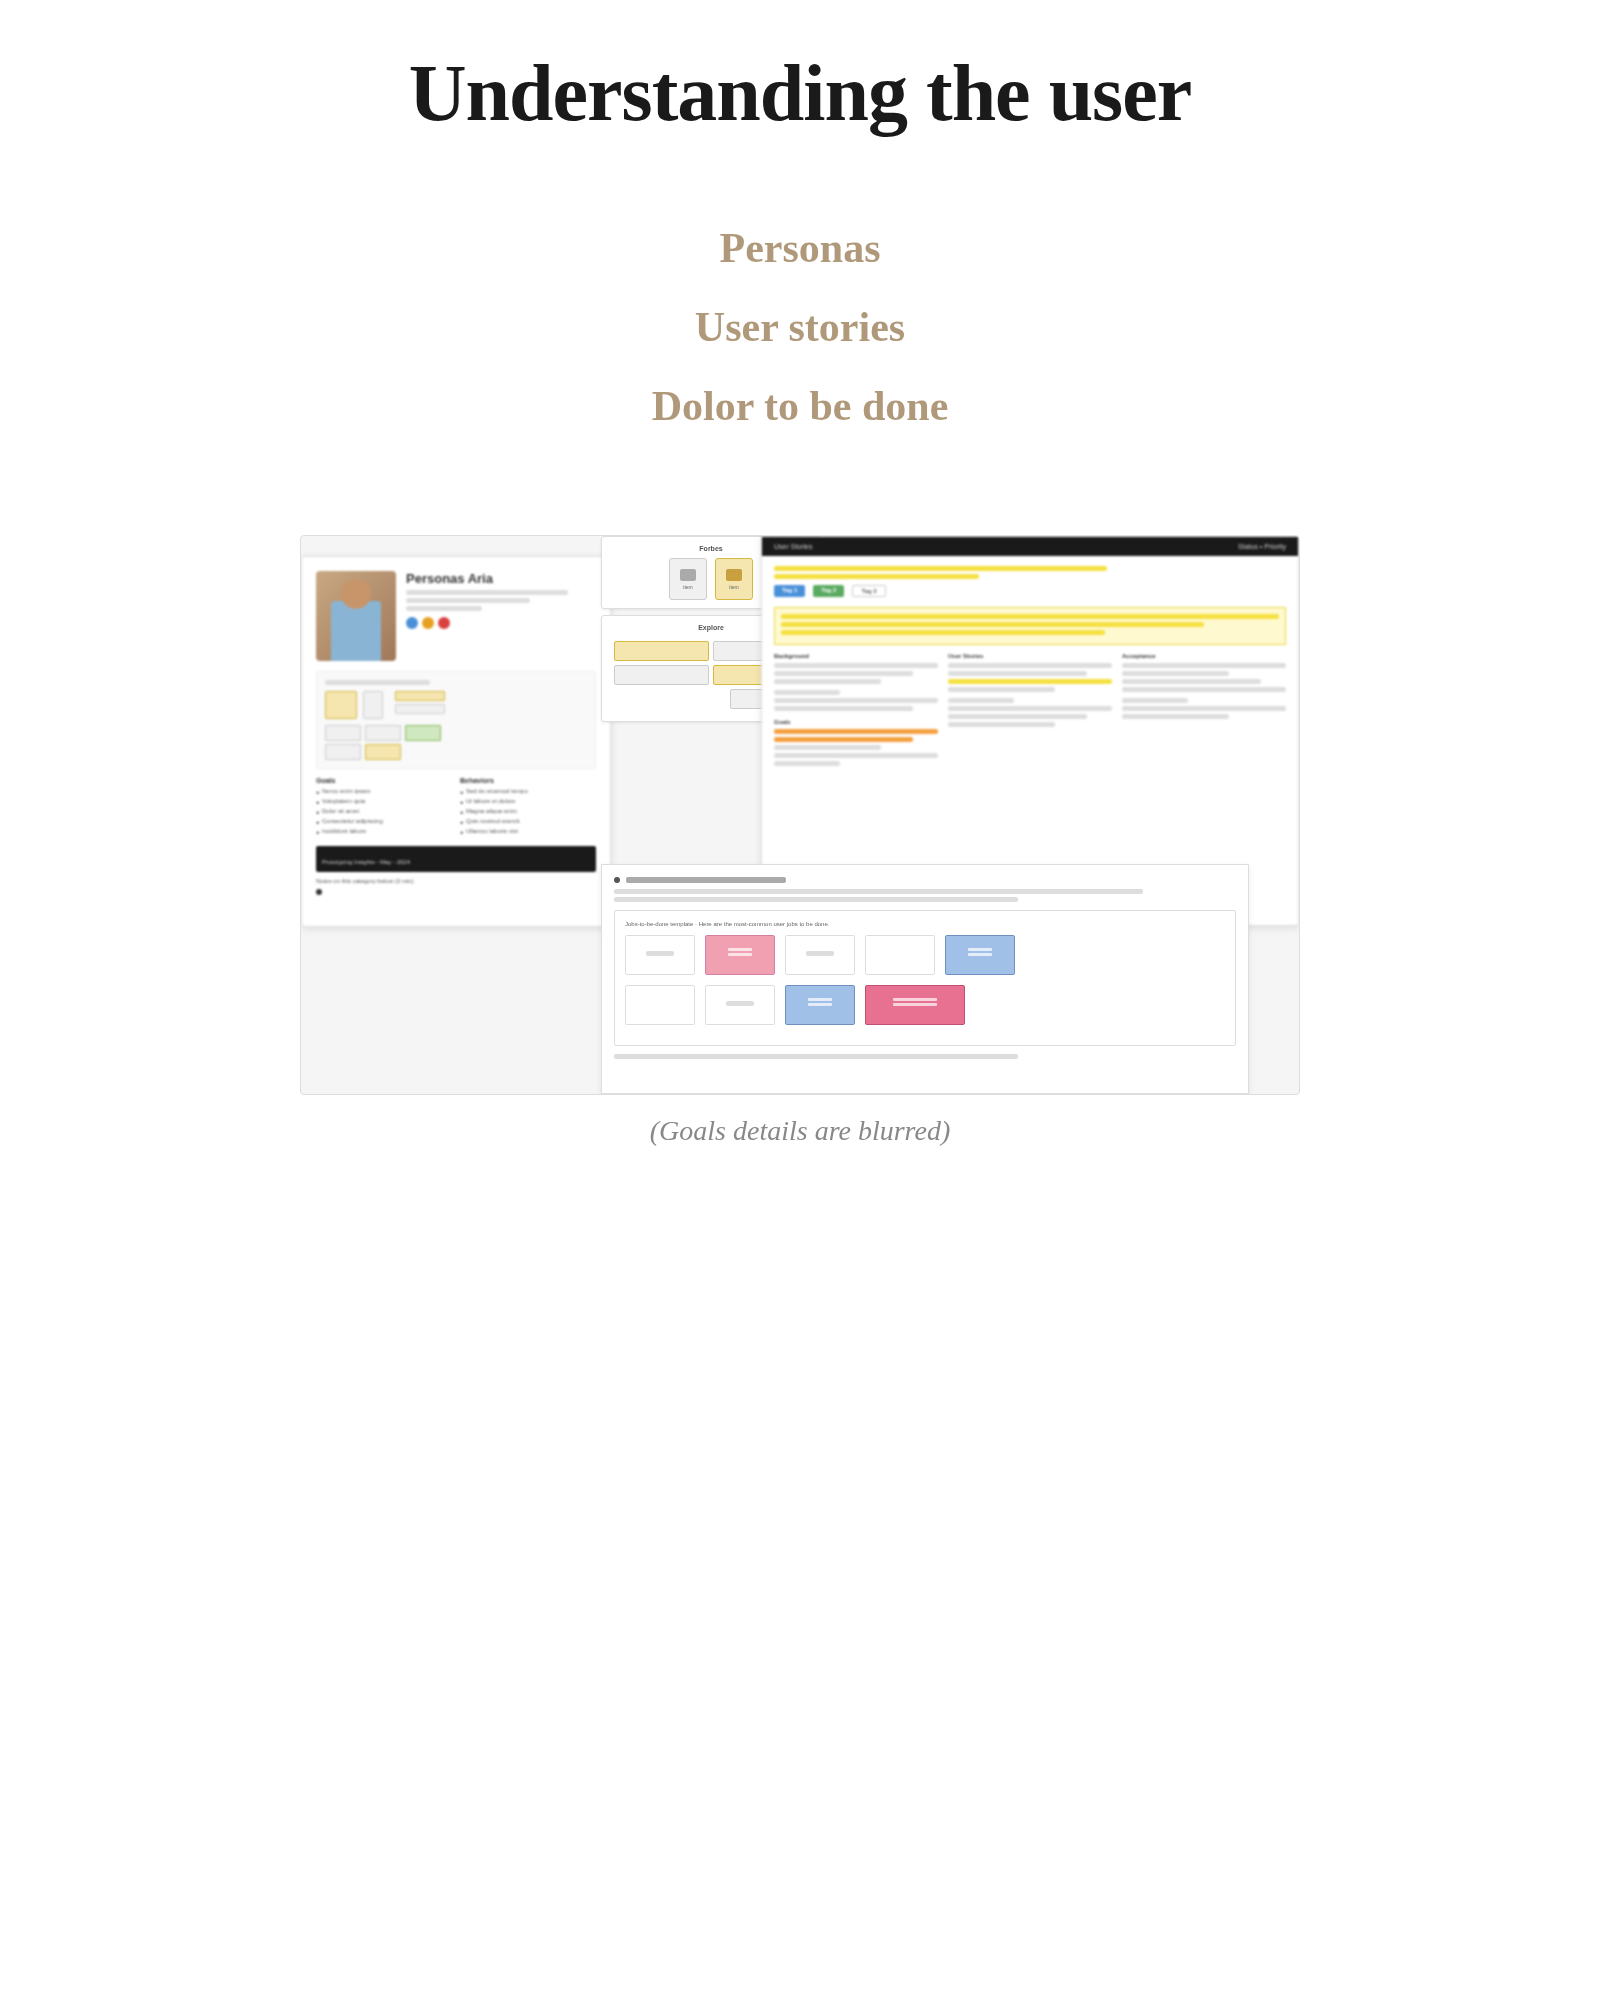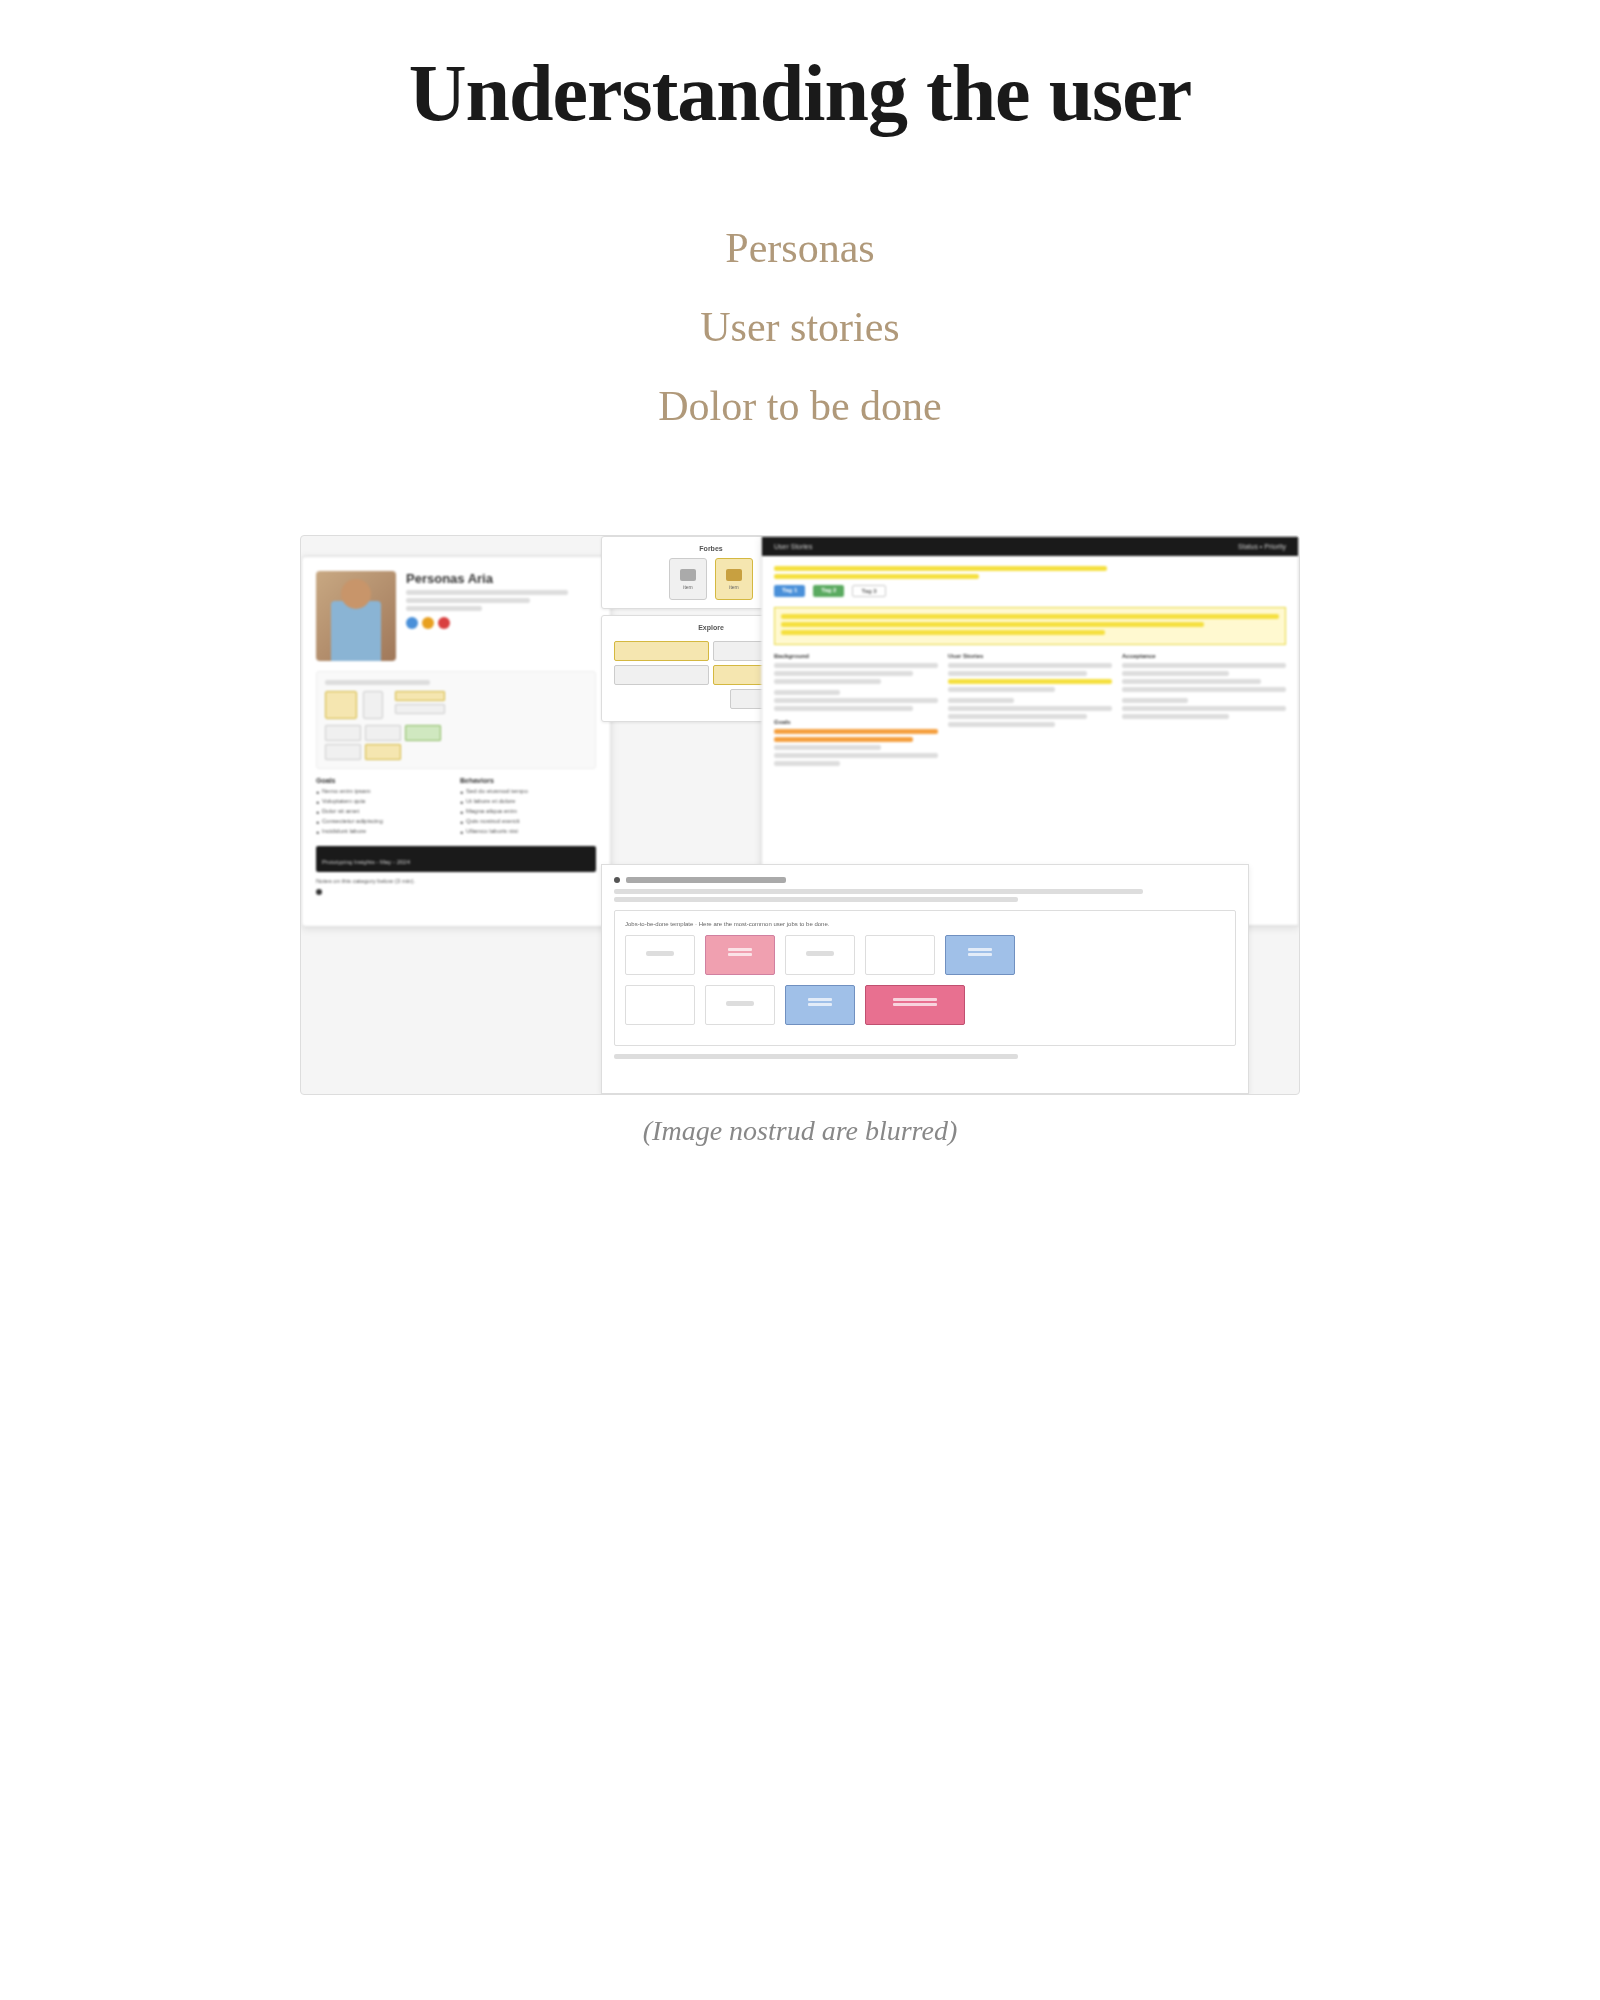--- a/index.html
+++ b/index.html
@@ -42,21 +42,21 @@
       flex-direction: column;
       align-items: center;
       gap: 20px;
       margin-bottom: 100px;
     }
 
     .subtitle-item {
       font-size: 42px;
       color: #b0997a;
       font-family: Georgia, serif;
-      font-weight: 400;
+      font-weight: 700;
       line-height: 1.4;
     }
 
     .screenshot-container {
       width: 1000px;
       position: relative;
       margin-bottom: 60px;
     }
 
     .screenshot-wrapper {
@@ -693,16 +693,16 @@
           </div>
 
           <div style="margin-top:8px;">
             <div class="text-line medium"></div>
           </div>
         </div>
 
       </div>
     </div>
 
-    <p class="image-caption">(Image nostrud are blurred)</p>
+    <p class="image-caption">(Goals details are blurred)</p>
   </div>
 
 </div>
 
 </body></html>

